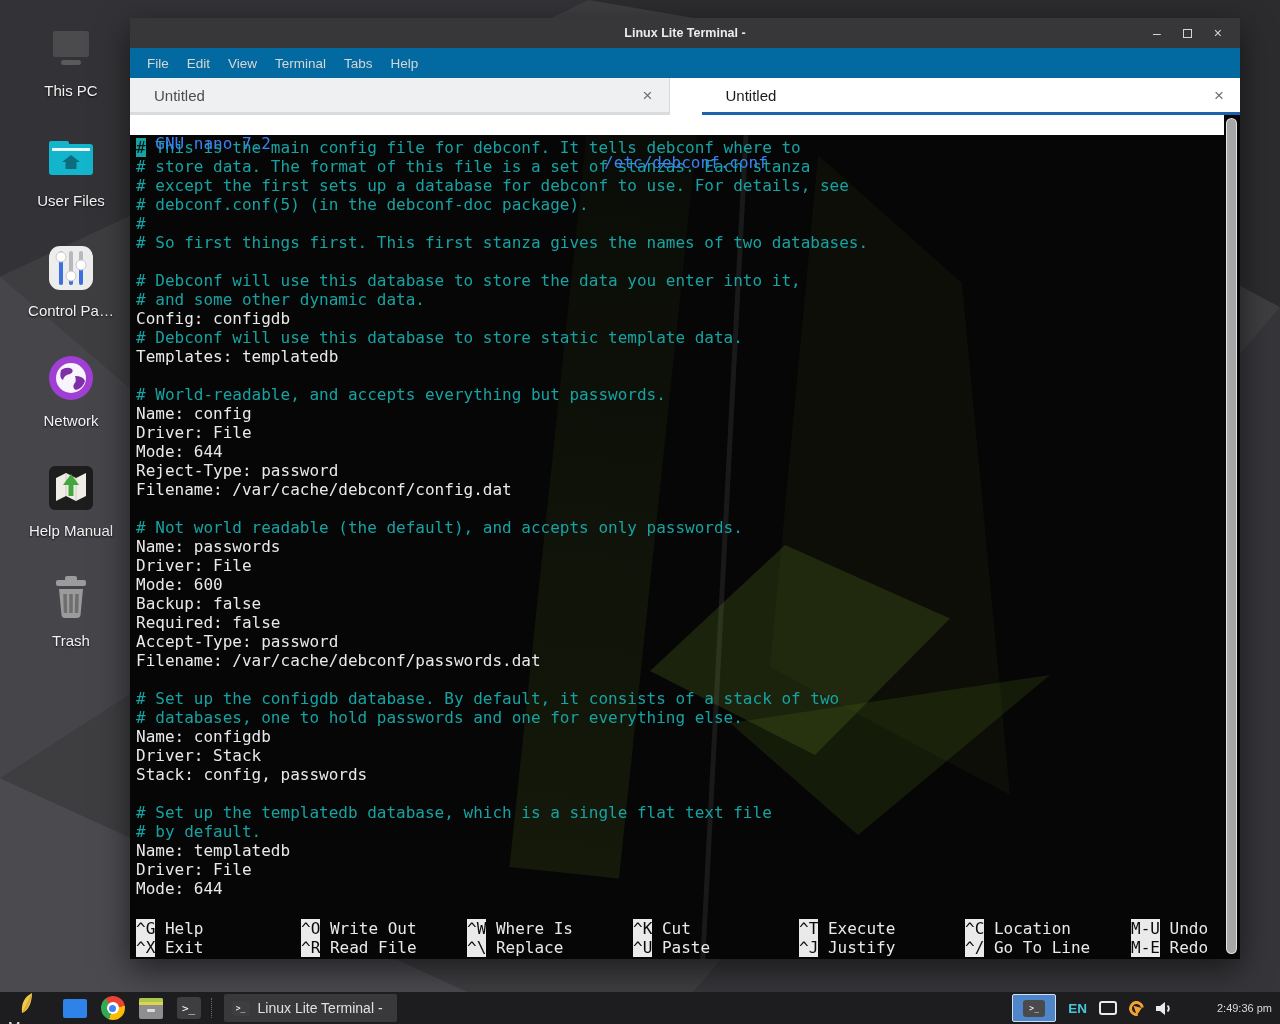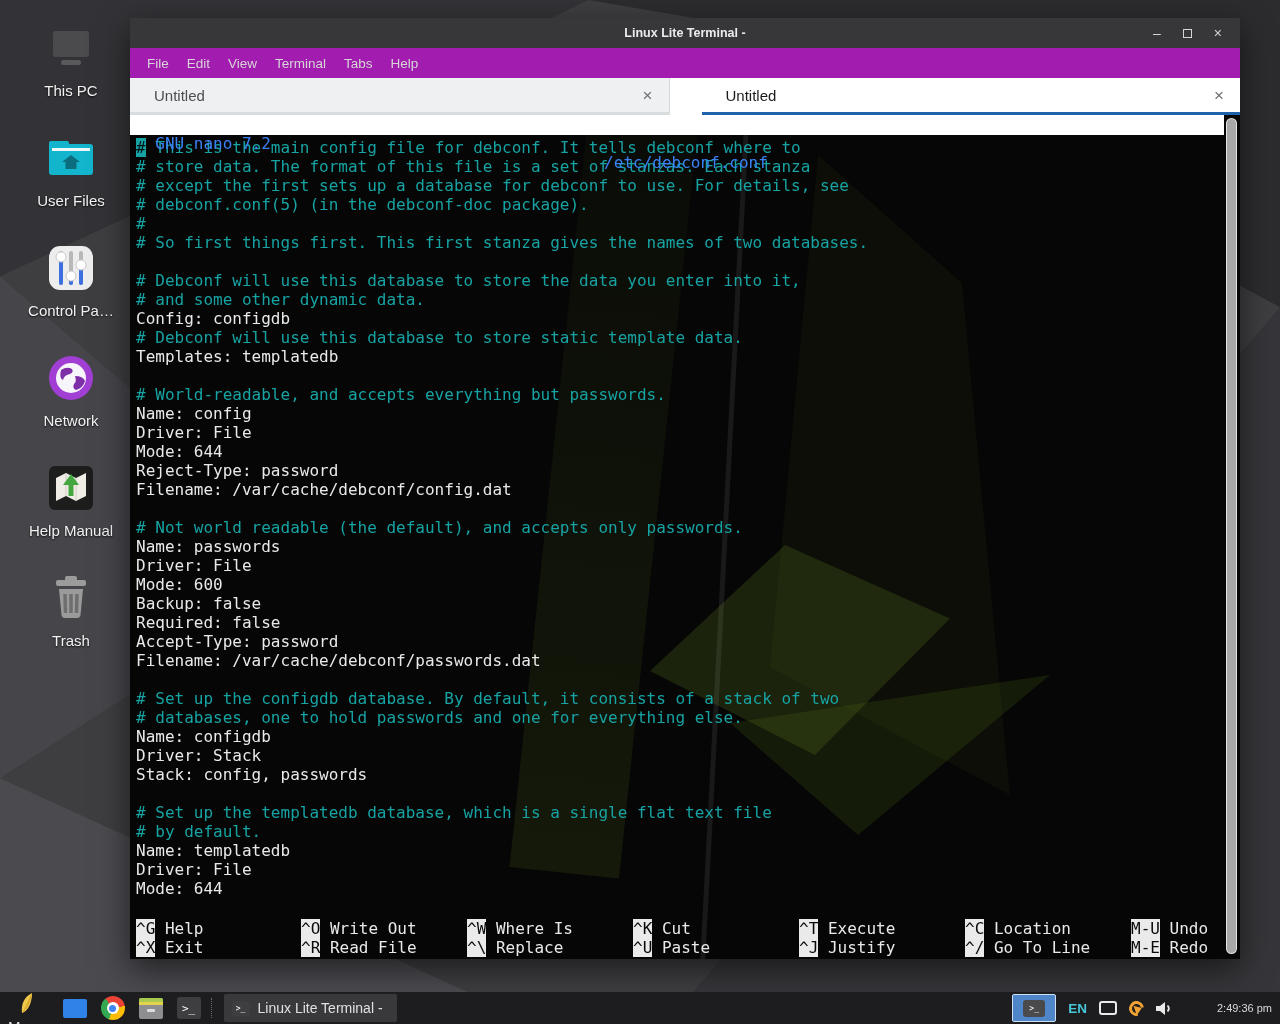--- a/index.html
+++ b/index.html
@@ -23,21 +23,21 @@
   .dicon .lbl { margin-top:8px; font-size:15px; color:#f2f2f2; text-shadow:0 1px 2px rgba(0,0,0,.85); white-space:nowrap; }
 
   
   .win { position:absolute; left:130px; top:18px; width:1110px; height:941px; box-shadow:0 10px 30px rgba(0,0,0,.55); display:flex; flex-direction:column; }
   .titlebar { height:30px; background:#37373a; display:flex; align-items:center; position:relative; flex:0 0 auto; }
   .title { position:absolute; left:0; right:0; text-align:center; color:#ececec; font-size:12.5px; font-weight:bold; }
   .winbtns { margin-left:auto; display:flex; align-items:center; gap:22px; padding-right:18px; z-index:2; }
   .winbtn { color:#d5d5d5; font-size:14px; line-height:1; cursor:pointer; }
   .winbtn.max { width:9px; height:9px; border:1.5px solid #d5d5d5; }
 
-  .menubar { height:30px; background:#a21caf; display:flex; align-items:center; padding-left:8px; flex:0 0 auto; }
+  .menubar { height:30px; background:#0369a1; display:flex; align-items:center; padding-left:8px; flex:0 0 auto; }
   .menu-item { color:#d6d6d6; font-size:13.5px; padding:0 9px; height:100%; display:flex; align-items:center; cursor:pointer; }
 
   .tabbar { height:37px; background:#fff; display:flex; flex:0 0 auto;gap:32px; }
   .tab { flex:1 1 0; position:relative; display:flex; align-items:center; padding-left:24px; font-size:15px; cursor:pointer; border-bottom:3px solid transparent; }
   .tab.inactive { background:#eff0f1; color:#4d4d4d; border-right:1px solid #d8d8d8; border-bottom-color:#d9dcde; }
   .tab.active { background:#ffffff; color:#1b1b1b; border-bottom-color:#1e62ad; }
   .tab .close { position:absolute; right:16px; color:#6f6f6f; font-size:17px; line-height:1; cursor:pointer; }
 
   
   .term { position:relative; flex:1 1 auto; background:#060606; overflow:hidden; font-family:"DejaVu Sans Mono", monospace; font-size:16px; line-height:19px; color:#e9e9e9; display:flex; flex-direction:column; }

